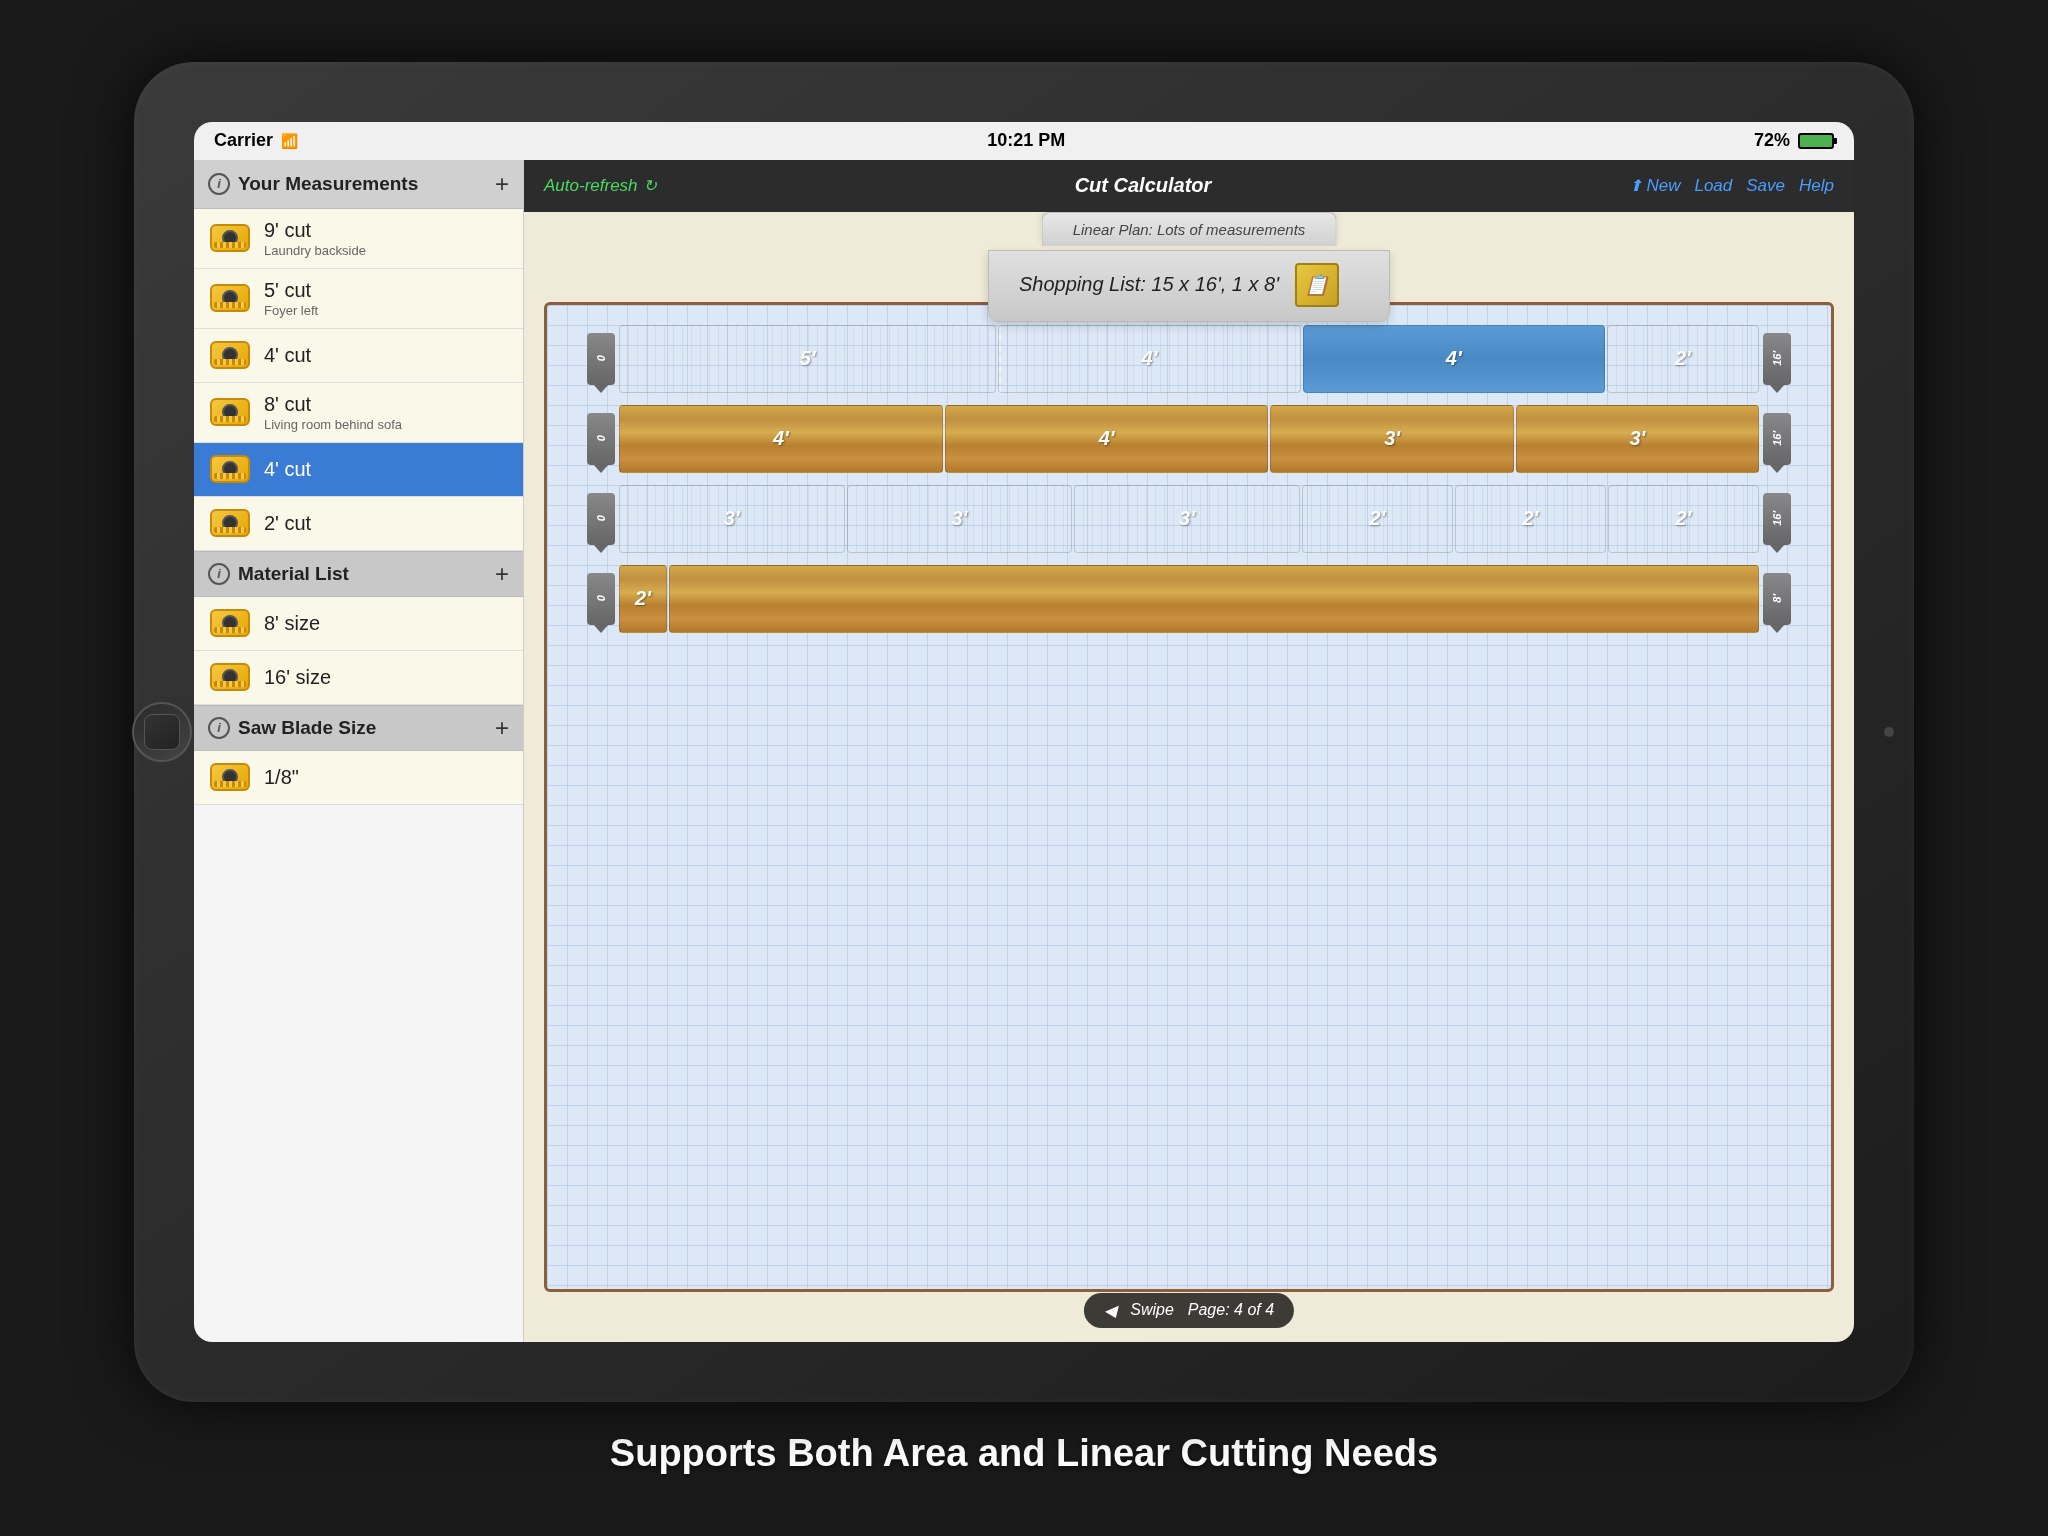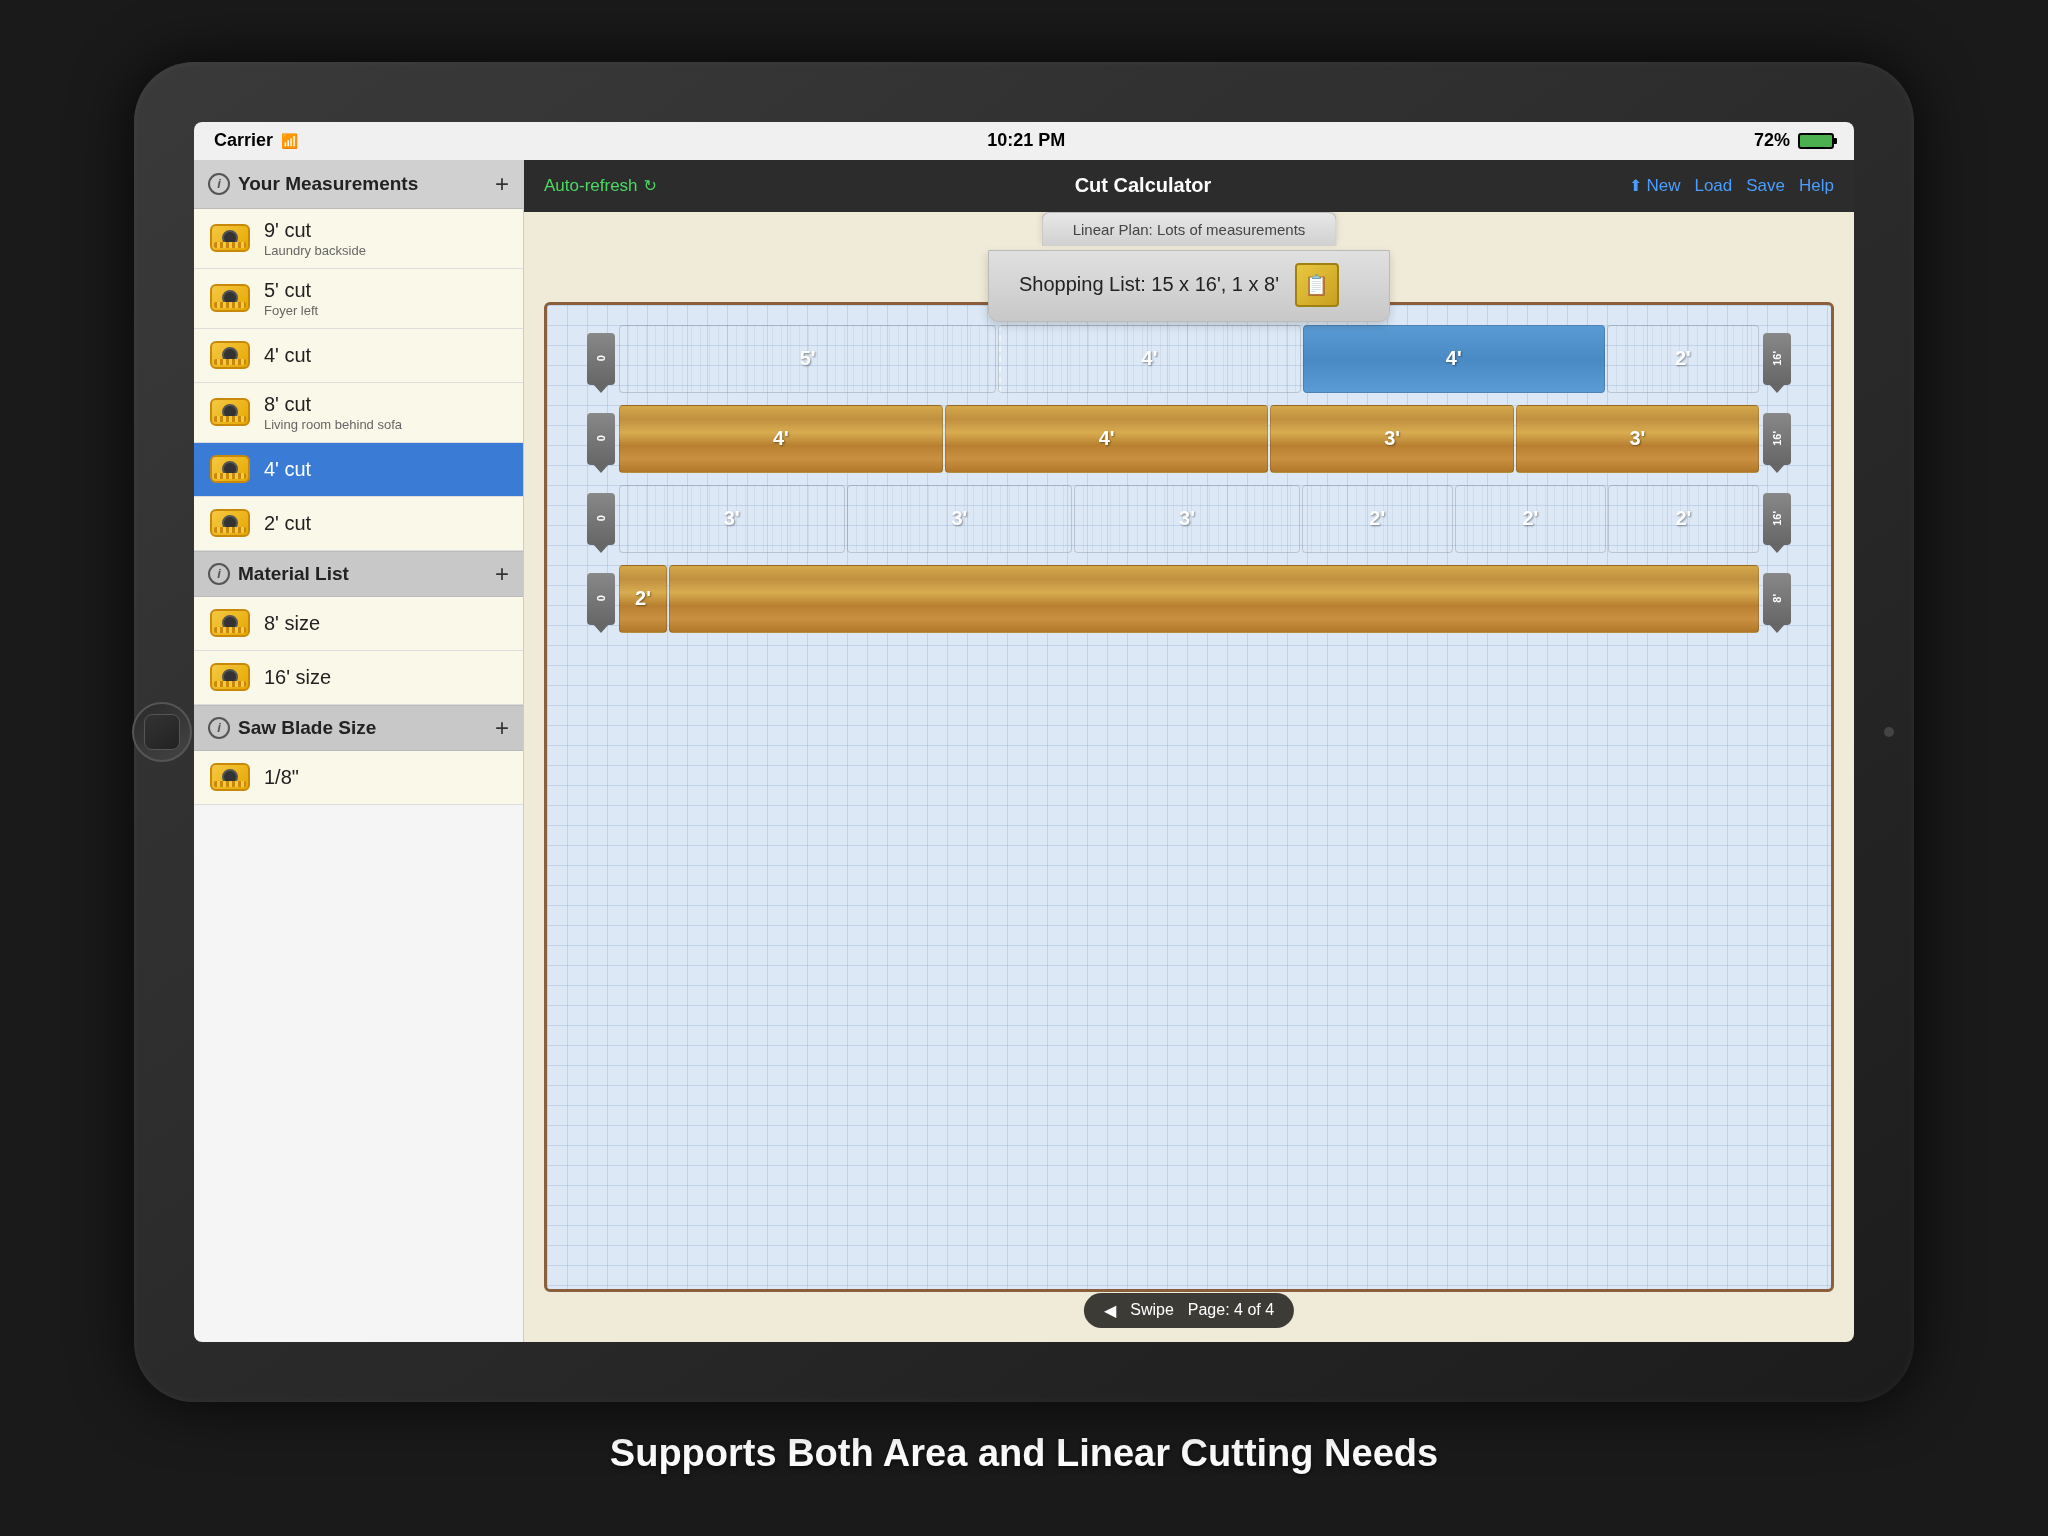--- a/index.html
+++ b/index.html
@@ -57,21 +57,21 @@
       width: 10px;
       height: 10px;
       background: #444;
       border-radius: 50%;
     }
 
     .ipad-screen {
       width: 1660px;
       height: 1220px;
       background: #000;
-      border-radius: 8px;
+      border-radius: 18px;
       overflow: hidden;
       display: flex;
       flex-direction: column;
     }
 
     
     .status-bar {
       background: #f0f0f0;
       height: 38px;
       display: flex;
@@ -219,20 +219,21 @@
       border-top: 1px solid #bbb;
     }
 
     
     .right-panel {
       flex: 1;
       background: #f0ead8;
       display: flex;
       flex-direction: column;
       position: relative;
+      font-style: italic;
     }
 
     
     .top-bar {
       background: #2c2c2c;
       height: 52px;
       display: flex;
       align-items: center;
       padding: 0 20px;
       gap: 20px;

